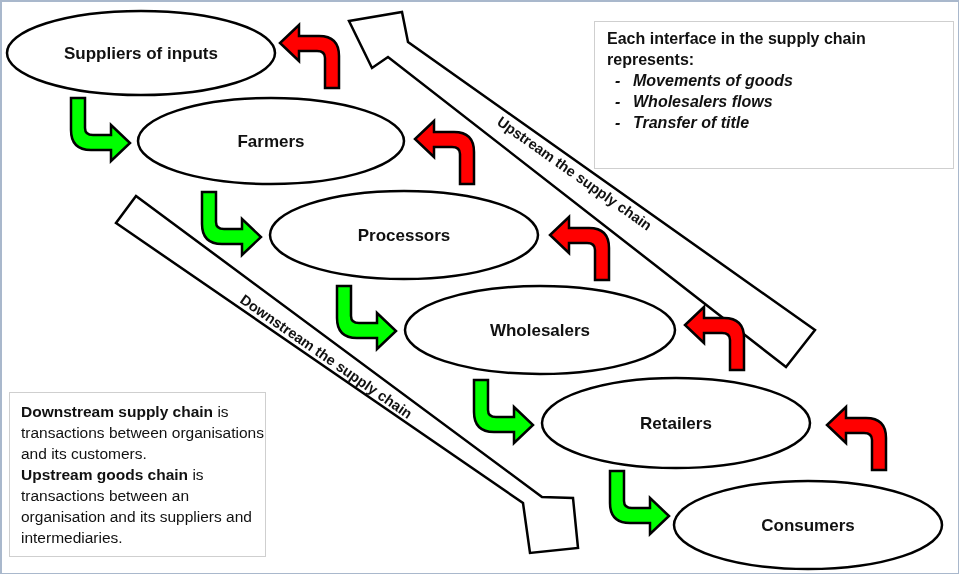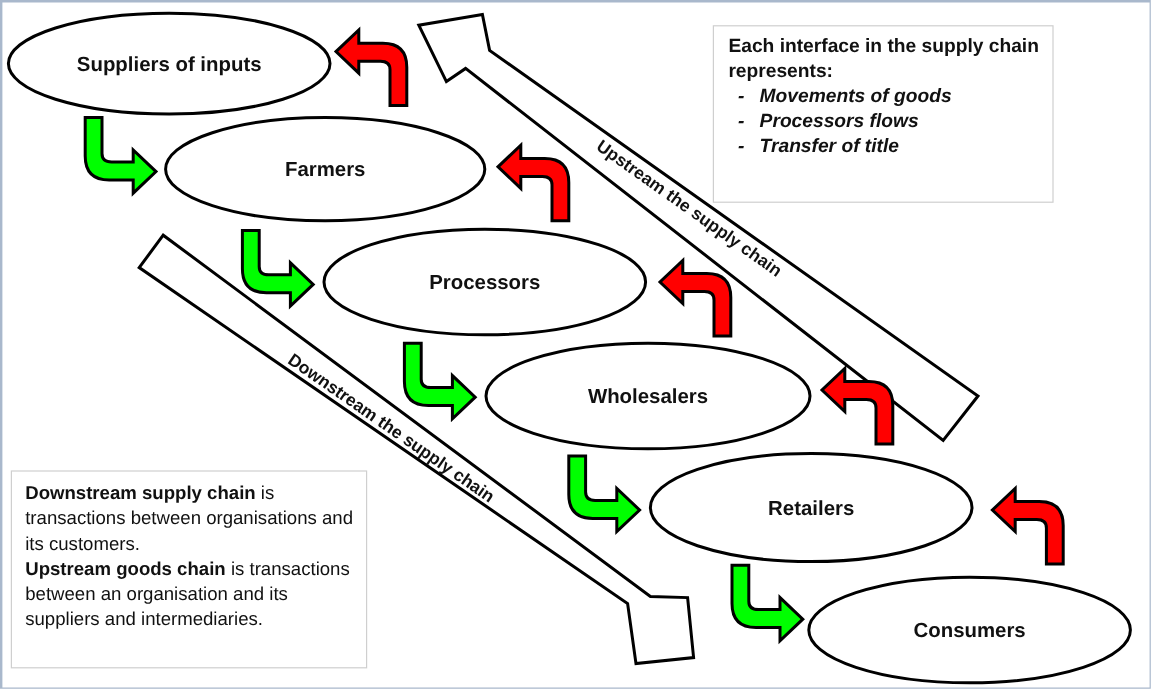--- a/index.html
+++ b/index.html
@@ -1,24 +1,24 @@
 <!DOCTYPE html>
 <html><head>
 <meta charset="utf-8">
 <style>
   html, body { margin: 0; padding: 0; background: #ffffff; }
   body { width: 959px; height: 574px; position: relative; overflow: hidden; font-family: "Liberation Sans", sans-serif; }
   .frame { position: absolute; left: 0; top: 0; width: 957px; height: 572px; border: 1px solid #a9b8cc; border-left-width: 2px; border-top-width: 2px; box-sizing: border-box; width: 959px; height: 574px; }
   svg#diagram { position: absolute; left: 0; top: 0; }
   .node-label { font-family: "Liberation Sans", sans-serif; font-weight: bold; font-size: 17px; fill: #111; }
   .band-label { font-family: "Liberation Sans", sans-serif; font-weight: bold; font-size: 14.5px; fill: #111; }
-  .info-box { position: absolute; left: 594px; top: 21px; width: 284px; height: 148px; border: 1px solid #cfcfcf; box-sizing: border-box; padding: 6px 10px 0 12px; font-family: "Liberation Sans", sans-serif; font-weight: bold; font-size: 16px; line-height: 21px; color: #111; }
+  .info-box { position: absolute; left: 594px; top: 21px; width: 360px; height: 148px; border: 1px solid #cfcfcf; box-sizing: border-box; padding: 6px 10px 0 12px; font-family: "Liberation Sans", sans-serif; font-weight: bold; font-size: 16px; line-height: 21px; color: #111; }
   .info-box .item { padding-left: 8px; font-style: italic; }
   .info-box .item .dash { display: inline-block; width: 18px; }
-  .def-box { position: absolute; left: 9px; top: 392px; width: 297px; height: 165px; border: 1px solid #cfcfcf; box-sizing: border-box; padding: 8px 0 0 11px; font-family: "Liberation Sans", sans-serif; font-size: 15.5px; line-height: 21px; color: #111; }
+  .def-box { position: absolute; left: 9px; top: 392px; width: 257px; height: 165px; border: 1px solid #cfcfcf; box-sizing: border-box; padding: 8px 0 0 11px; font-family: "Liberation Sans", sans-serif; font-size: 15.5px; line-height: 21px; color: #111; }
   .def-box b { font-weight: bold; }
 </style>
 </head>
 <body>
 
 <div class="frame"></div>
 
 <svg id="diagram" width="959" height="574" viewBox="0 0 959 574">
 
   <g>
@@ -108,20 +108,20 @@
       Q 872 433 864 433 L 846 433
       L 846 443 L 827 425 L 846 407
       L 846 418 L 866 418
       Q 886 418 886 438 Z" fill="#ff0000" stroke="#000" stroke-width="2.5" stroke-linejoin="miter"></path>
     </g>
 </svg>
 
 <div class="info-box">
   <div>Each interface in the supply chain represents:</div>
   <div class="item"><span class="dash">-</span><span>Movements of goods</span></div>
-  <div class="item"><span class="dash">-</span><span>Processors flows</span></div>
+  <div class="item"><span class="dash">-</span><span>Wholesalers flows</span></div>
   <div class="item"><span class="dash">-</span><span>Transfer of title</span></div>
 </div>
 
 <div class="def-box">
   <b>Downstream supply chain</b><span> is transactions between organisations and its customers.</span><br>
   <b>Upstream goods chain</b><span> is transactions between an organisation and its suppliers and intermediaries.</span>
 </div>
 
 </body></html>

